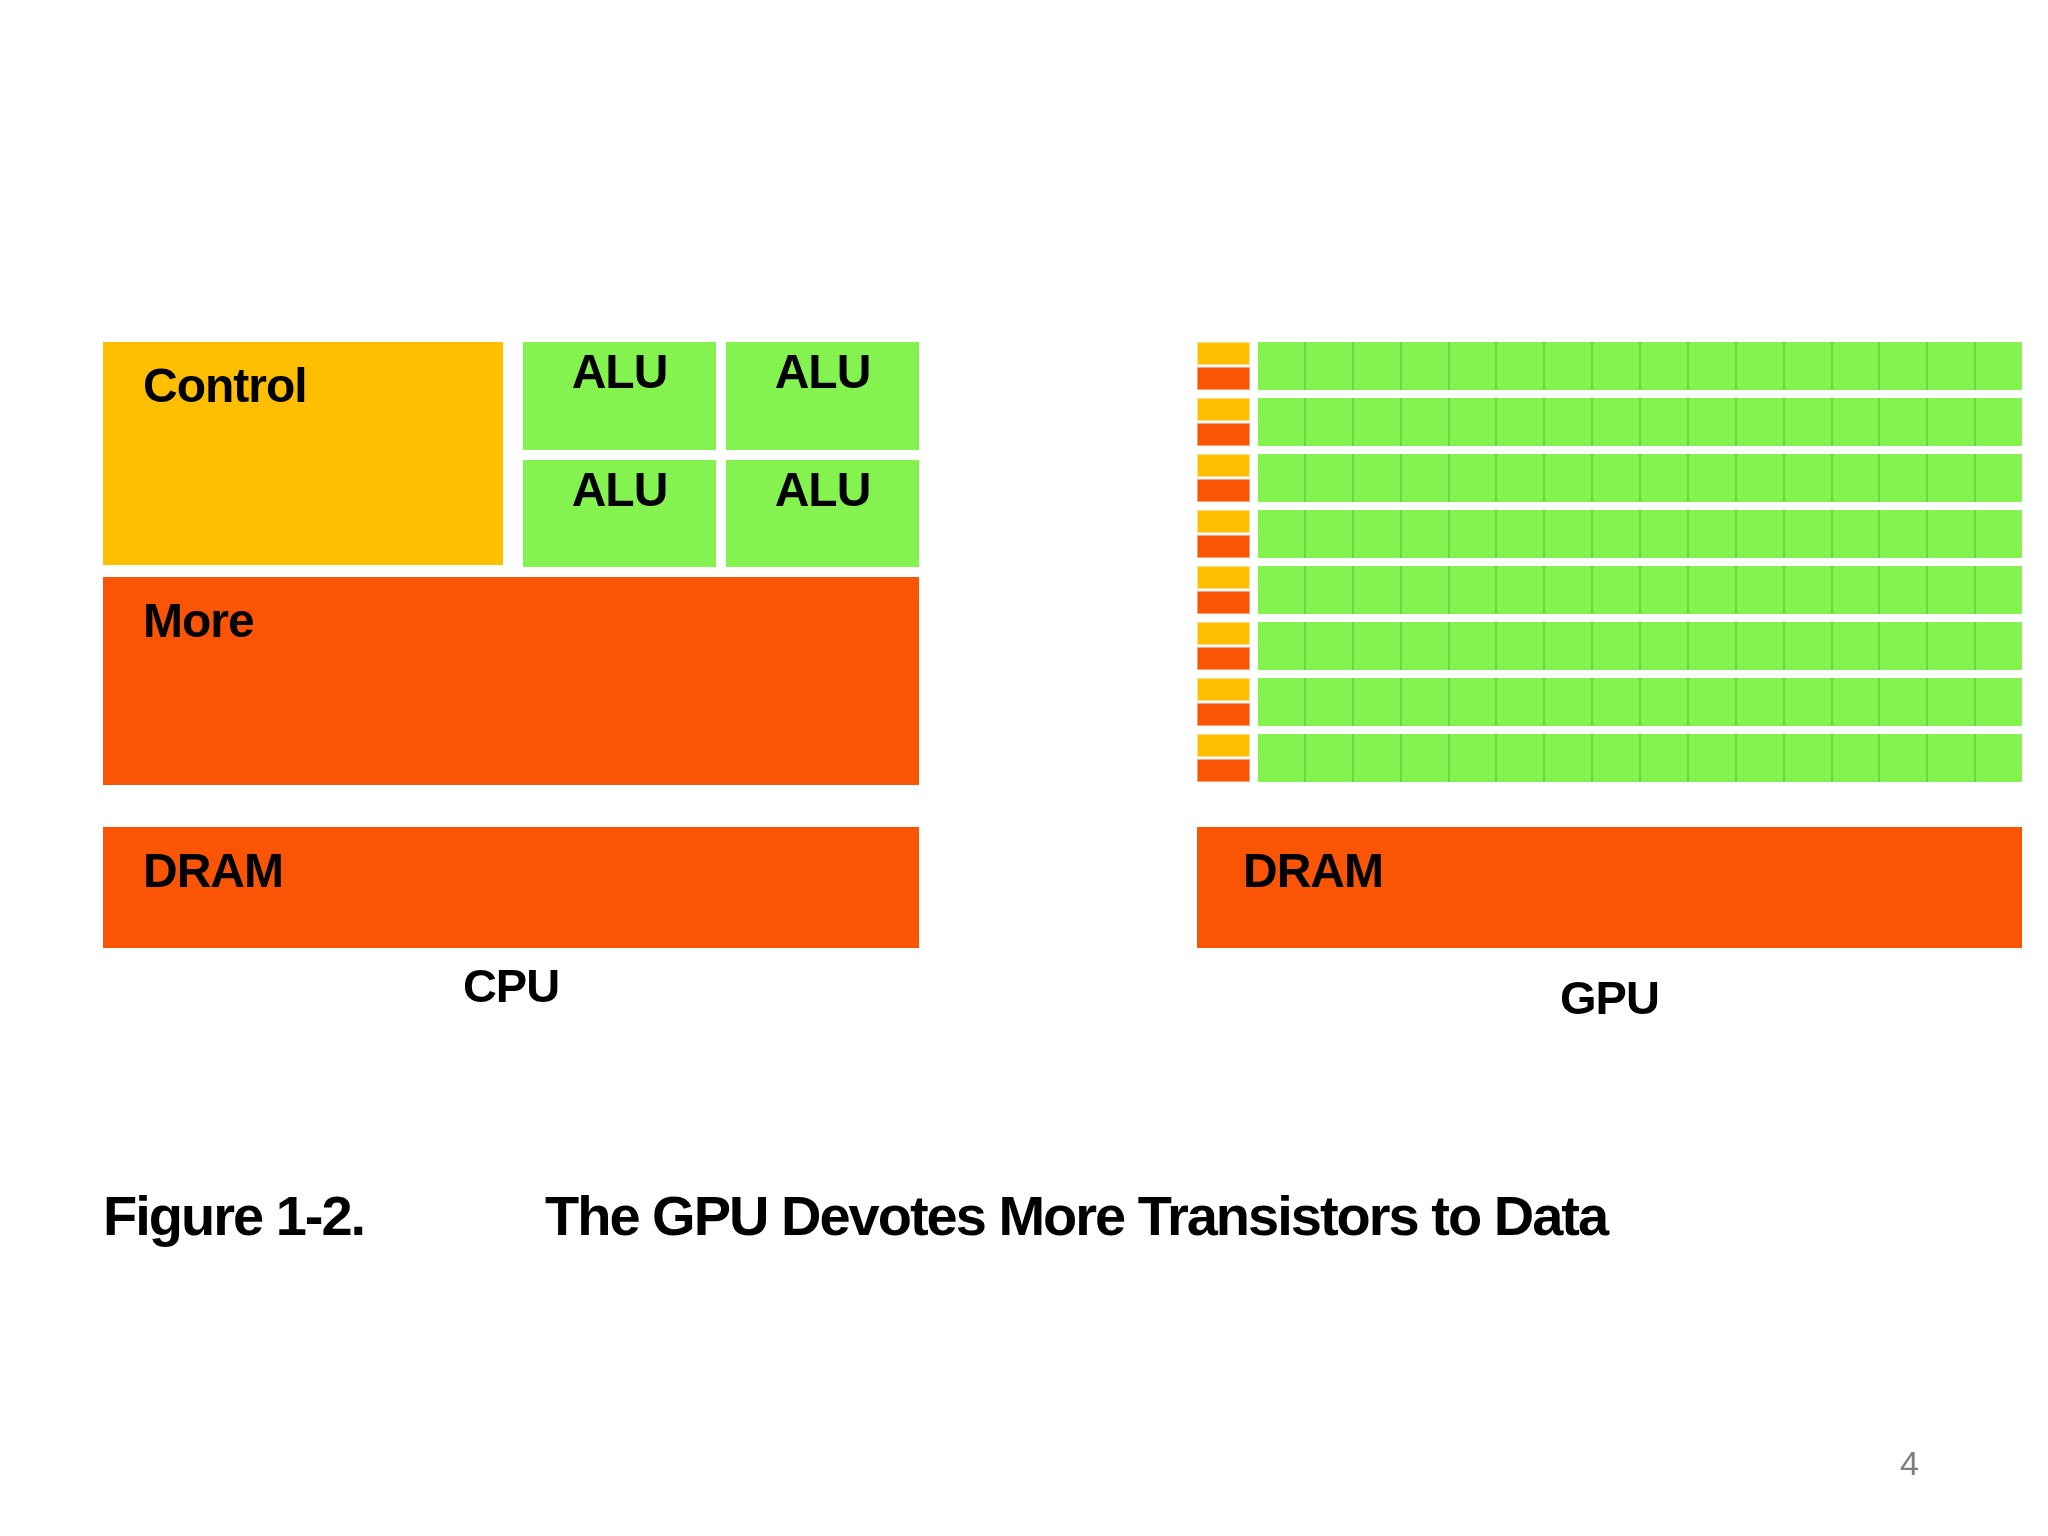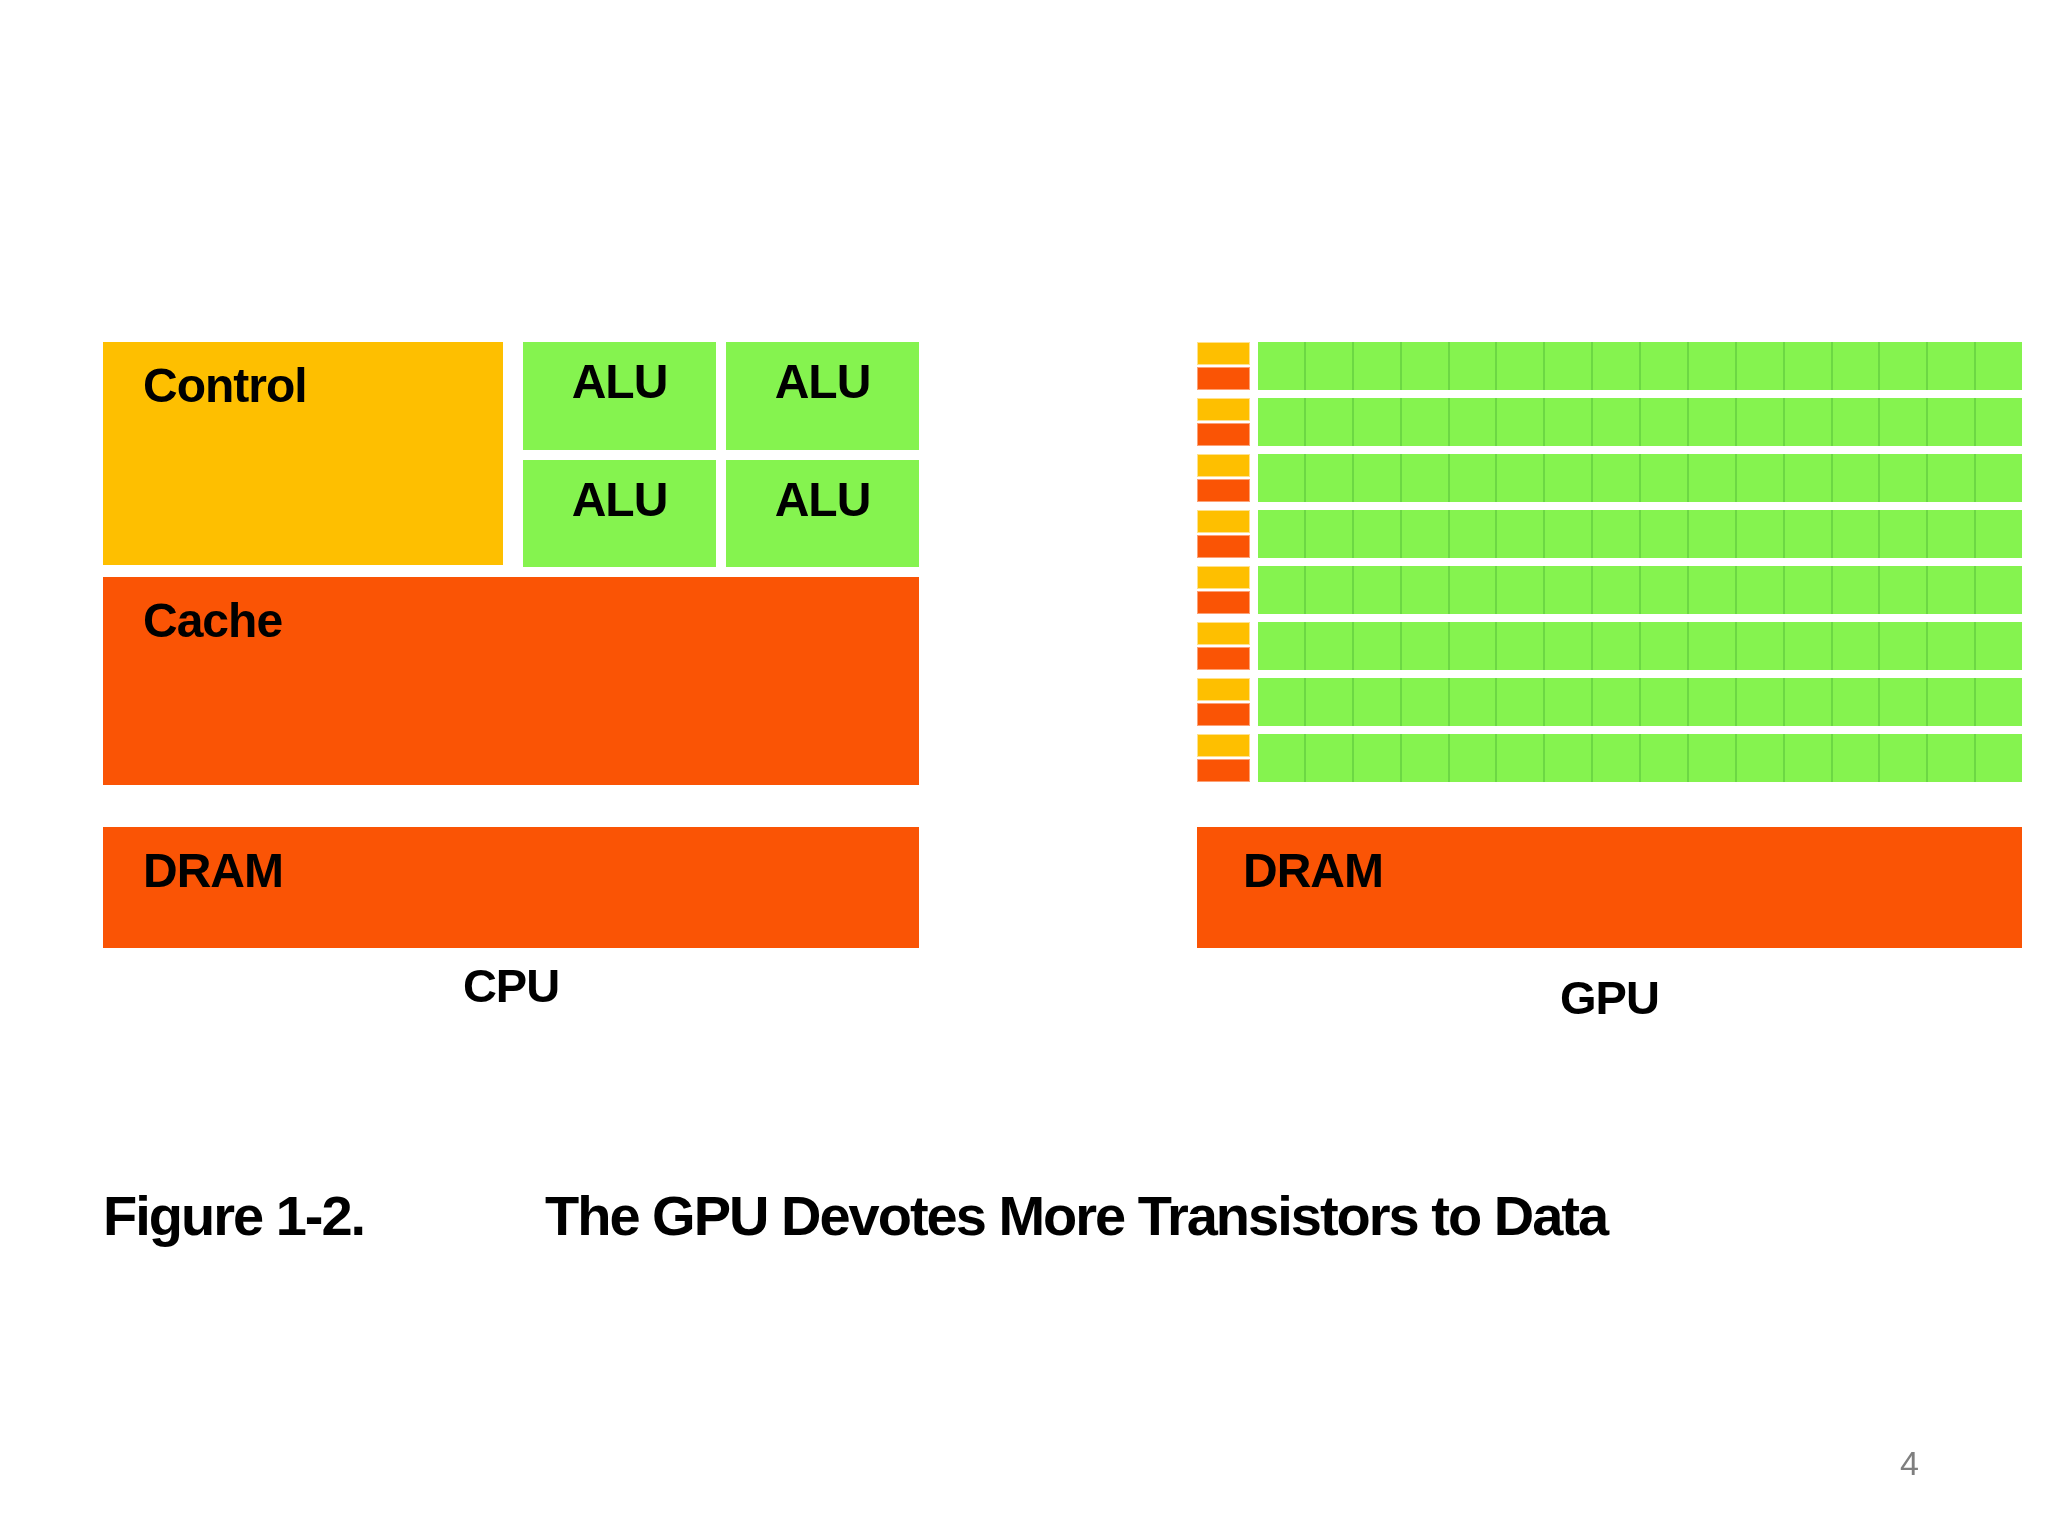--- a/index.html
+++ b/index.html
@@ -13,21 +13,21 @@
     letter-spacing:-1px;
   }
   .padded-label{padding:20px 0 0 40px;}
   
   #cpu-control{left:103px;top:342px;width:400px;height:223px;background:var(--control-yellow,#FEBF00);}
   #cpu-alu-grid{
     left:523px;top:342px;width:396px;height:225px;
     display:grid;grid-template-columns:1fr 1fr;grid-template-rows:1fr 1fr;gap:10px;
   }
   .alu-cell{background:var(--alu-green,#85F34F);display:flex;justify-content:center;align-items:flex-start;}
-  .alu-cell .block-label{padding-top:16px;}
+  .alu-cell .block-label{padding-top:6px;}
   #cpu-cache{left:103px;top:577px;width:816px;height:208px;background:var(--cache-orange,#FA5405);}
   #cpu-dram{left:103px;top:827px;width:816px;height:121px;background:var(--cache-orange,#FA5405);}
   .chip-title{
     text-align:center;font-size:47px;font-weight:bold;letter-spacing:-1px;color:#000;line-height:1;
   }
   #cpu-title{left:103px;top:962px;width:816px;}
   
   #gpu-core-grid{left:1197px;top:342px;width:825px;}
   .gpu-row{display:flex;height:48px;margin-bottom:8px;}
   .gpu-pair{width:53px;margin-right:8px;display:flex;flex-direction:column;}
@@ -67,21 +67,21 @@
           <span class="block-label">ALU</span>
         </div>
         <div class="alu-cell">
           <span class="block-label">ALU</span>
         </div>
         <div class="alu-cell">
           <span class="block-label">ALU</span>
         </div>
       </div>
     <div class="abs" id="cpu-cache">
-      <span class="block-label padded-label">Cache</span>
+      <span class="block-label padded-label">More</span>
     </div>
     <div class="abs" id="cpu-dram">
       <span class="block-label padded-label">DRAM</span>
     </div>
     <div class="abs chip-title" id="cpu-title">CPU</div>
   </section>
 
   <section>
     <div class="abs" id="gpu-core-grid">
         <div class="gpu-row">

